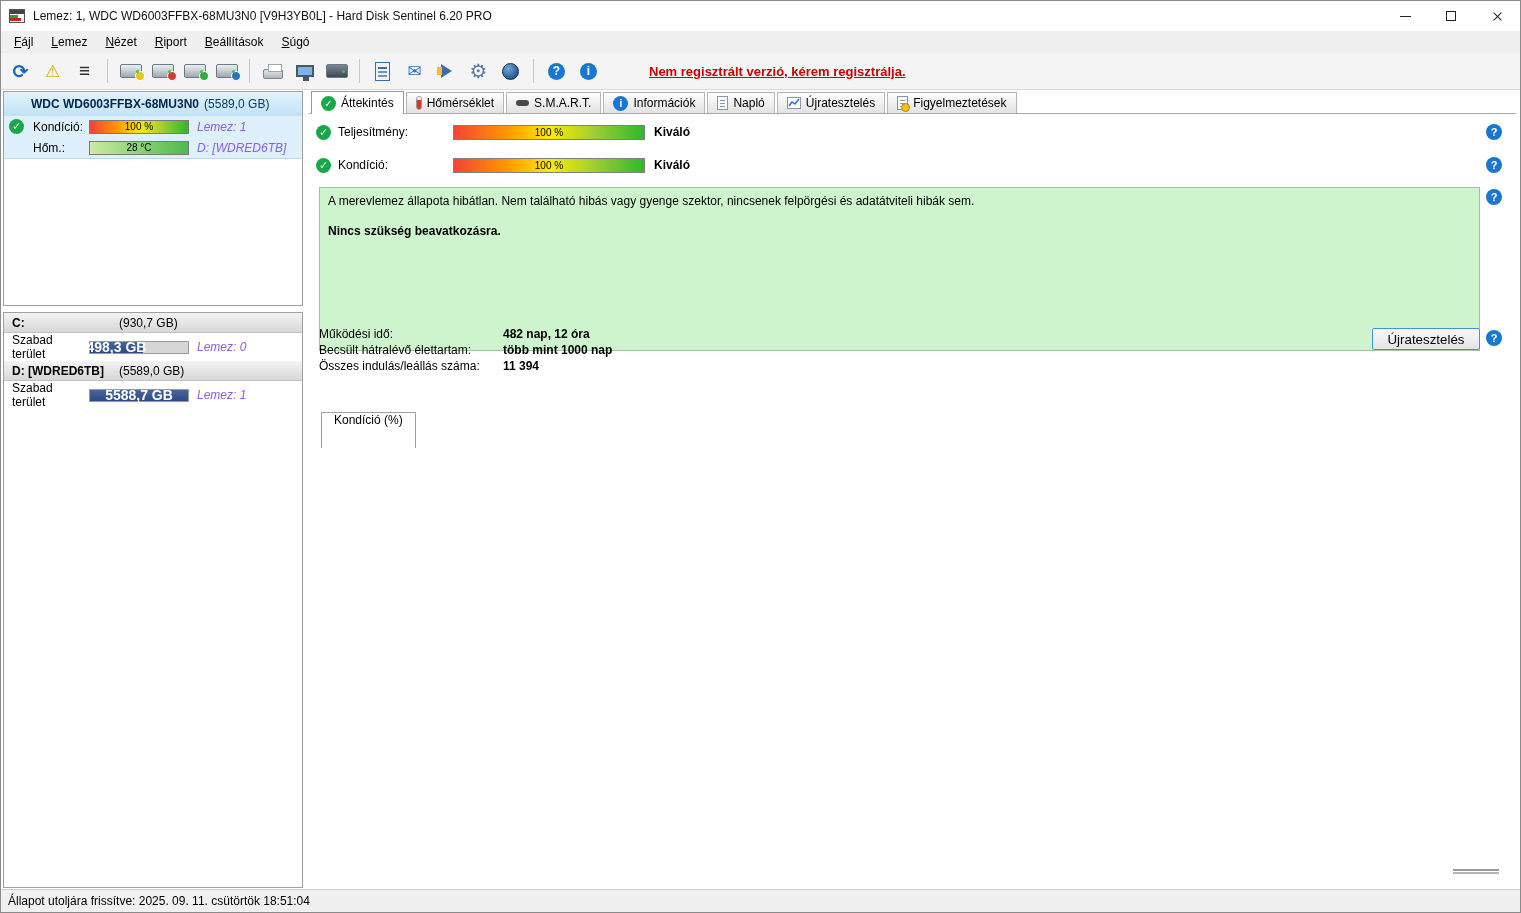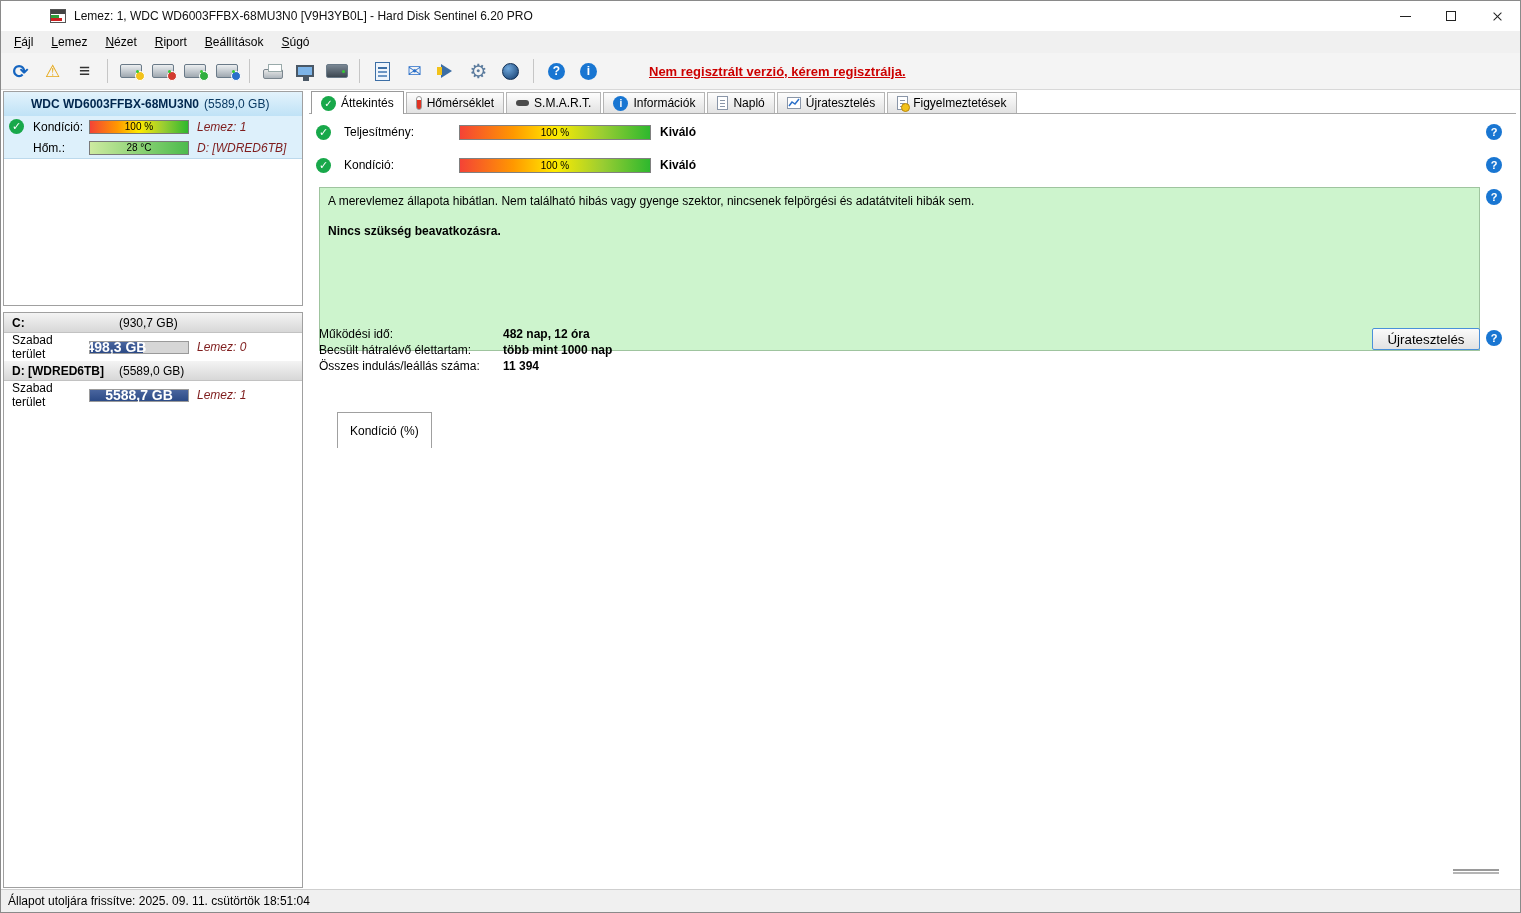--- a/index.html
+++ b/index.html
@@ -5,21 +5,21 @@
   * { margin:0; padding:0; box-sizing:border-box; }
   html,body { width:1521px; height:913px; }
   body {
     position:relative; overflow:hidden; background:#ffffff; color:#000;
     font-family:"Liberation Sans","DejaVu Sans",sans-serif; font-size:12px;
   }
   .window-frame { position:absolute; inset:0; border:1px solid #8a8a8a; }
 
   
   .titlebar { position:absolute; left:0; top:0; right:0; height:30px; background:#ffffff;
-    display:flex; align-items:center; padding-left:8px;margin-left:41px; }
+    display:flex; align-items:center; padding-left:8px; }
   .app-logo { width:16px; height:14px; margin-right:8px; position:relative; border:1px solid #555; background:#fff; }
   .app-logo .r1 { position:absolute; top:0; left:0; right:0; height:4px; background:#444; }
   .app-logo .r2 { position:absolute; top:5px; left:0; width:60%; height:3px; background:#2e9e3a; }
   .app-logo .r3 { position:absolute; bottom:1px; left:0; width:80%; height:3px; background:#cc2222; }
   .title-text { font-size:12px; color:#111; }
   .win-controls { margin-left:auto; display:flex; height:30px; }
   .win-btn { width:46px; height:30px; display:flex; align-items:center; justify-content:center; }
   .min-glyph { width:11px; height:1px; background:#222; }
   .max-glyph { width:10px; height:10px; border:1px solid #222; }
   .close-glyph { position:relative; width:11px; height:11px; }
@@ -72,21 +72,21 @@
     display:flex; align-items:center; padding-left:27px; gap:5px; }
   .disk-header .dsize { font-weight:normal; color:#0a3a63; }
   .disk-row { height:21px; background:#ddf0fb; display:grid; grid-template-columns:24px 56px 100px auto;
     align-items:center; padding-left:5px; }
   .ok-badge { width:15px; height:15px; border-radius:50%; background:#18a84a; color:#fff; font-size:11px;
     font-weight:bold; display:flex; align-items:center; justify-content:center; }
   .gbar { width:100px; height:14px; border:1px solid #7a7a7a; position:relative; display:flex;
     align-items:center; justify-content:center; font-size:10px; }
   .gbar.grad { background:linear-gradient(90deg,#f44336 0%,#ff9800 28%,#ffeb00 50%,#9acd32 75%,#2eb82e 100%); }
   .gbar.temp { background:linear-gradient(90deg,#cdeaa0,#4dbb4d); }
-  .muted { color:#7f1d1d; font-style:italic; padding-left:8px; }
+  .muted { color:#8b5cf6; font-style:italic; padding-left:8px; }
 
   .part-box { position:absolute; left:0; right:0; top:221px; bottom:0; border:1px solid #a0a0a0; background:#fff; }
   .part-header { height:20px; background:linear-gradient(#f4f4f4,#d7d7d7); border-bottom:1px solid #c2c2c2;
     display:flex; align-items:center; padding:0 8px; }
   .part-header .pname { font-weight:bold; width:107px; }
   .part-free { height:22px; display:grid; grid-template-columns:77px 100px auto; align-items:center; padding-left:8px; }
   .ptrack { width:100px; height:13px; border:1px solid #9a9a9a; background:#d6d6d6; position:relative; }
   .pfill { height:100%; background:linear-gradient(#49659e,#2c4a86); display:flex; align-items:center;
     justify-content:center; color:#fff; font-size:14px; font-weight:bold; white-space:nowrap; }
   .part-gap { height:6px; }
@@ -106,21 +106,21 @@
     box-shadow:0 3px 0 #8a96a8, 0 6px 0 #8a96a8; }
   .doc-glyph.alert::after { content:""; position:absolute; right:-3px; bottom:-3px; width:7px; height:7px;
     border-radius:50%; background:#f2c21a; border:1px solid #b8860b; }
   .mini-badge { width:15px; height:15px; border-radius:50%; background:#1976d2; color:#fff; font-size:10px;
     font-weight:bold; display:flex; align-items:center; justify-content:center; }
   .mini-ok { width:15px; height:15px; border-radius:50%; background:#18a84a; color:#fff; font-size:10px;
     font-weight:bold; display:flex; align-items:center; justify-content:center; }
 
   .content { position:absolute; left:0; top:23px; right:0; bottom:0; background:#fff; }
   .meter-row { position:absolute; left:7px; height:18px; display:flex; align-items:center; }
-  .meter-row .mlabel { width:115px; margin-left:13px; }
+  .meter-row .mlabel { width:115px; margin-left:7px; }
   .meter-bar { width:192px; height:15px; border:1px solid #808080;
     background:linear-gradient(90deg,#f44336 0%,#ff9800 28%,#ffeb00 50%,#9acd32 75%,#2eb82e 100%);
     display:flex; align-items:center; justify-content:center; font-size:10px; }
   .meter-row .rating { font-weight:bold; margin-left:9px; }
   .help-float { position:absolute; right:14px; }
 
   .status-box { position:absolute; left:10px; right:36px; top:73px; height:164px; background:#cdf4cd;
     border:1px solid #9fc49f; padding:6px 8px; line-height:15px; }
   .status-box .bold-line { font-weight:bold; margin-top:15px; }
 
@@ -130,22 +130,22 @@
   .stat-row .svalue { font-weight:bold; }
 
   .retest-btn { position:absolute; right:36px; top:214px; width:108px; height:22px;
     background:linear-gradient(#fafafa,#e2e2e2); border:1px solid #4a90d9; border-radius:2px;
     display:flex; align-items:center; justify-content:center; }
 
   .comment-input { position:absolute; left:10px; right:36px; top:266px; height:22px; border:1px solid #b0b0b0;
     padding:0 7px; font-family:"Liberation Sans","DejaVu Sans",sans-serif; font-size:12px; color:#444; }
   .comment-input::placeholder { color:#909090; opacity:1; }
 
-  .chart-tab { position:absolute; left:28px; top:298px; height:36px; padding:0 12px; background:#fff;
-    border:1px solid #a0a0a0; border-bottom:none; display:flex; align-items:center; z-index:2; }
+  .chart-tab { position:absolute; left:12px; top:298px; height:36px; padding:0 12px; background:#fff;
+    border:1px solid #a0a0a0; border-bottom:none; display:flex; z-index:2; }
   .chart-panel { position:absolute; left:12px; right:15px; top:321px; height:428px;
     border:1px solid #a0a0a0; background:linear-gradient(180deg,#ececec 0%,#b6b6b6 100%); }
   .floppy { position:absolute; left:6px; top:6px; width:16px; height:16px; background:#3a5f8a; border-radius:2px; }
   .floppy .shutter { position:absolute; top:1px; left:4px; width:8px; height:5px; background:#cfd8e0; }
   .floppy .label { position:absolute; bottom:1px; left:3px; width:10px; height:7px; background:#fff; }
   .plot { position:absolute; left:77px; top:47px; width:1055px; height:276px; border:1px solid #5a5a5a;
     background:linear-gradient(180deg,#cfcfcf 0%,#fbfbfb 100%); }
   .hgrid { position:absolute; left:0; right:0; top:137px; border-top:1px dashed #7d7d7d; }
   .vgrid { position:absolute; top:0; bottom:0; left:527px; border-left:1px dashed #7d7d7d; }
   .marker { position:absolute; left:525px; top:135px; width:5px; height:5px; background:#1a3c8c; transform:rotate(45deg); }

